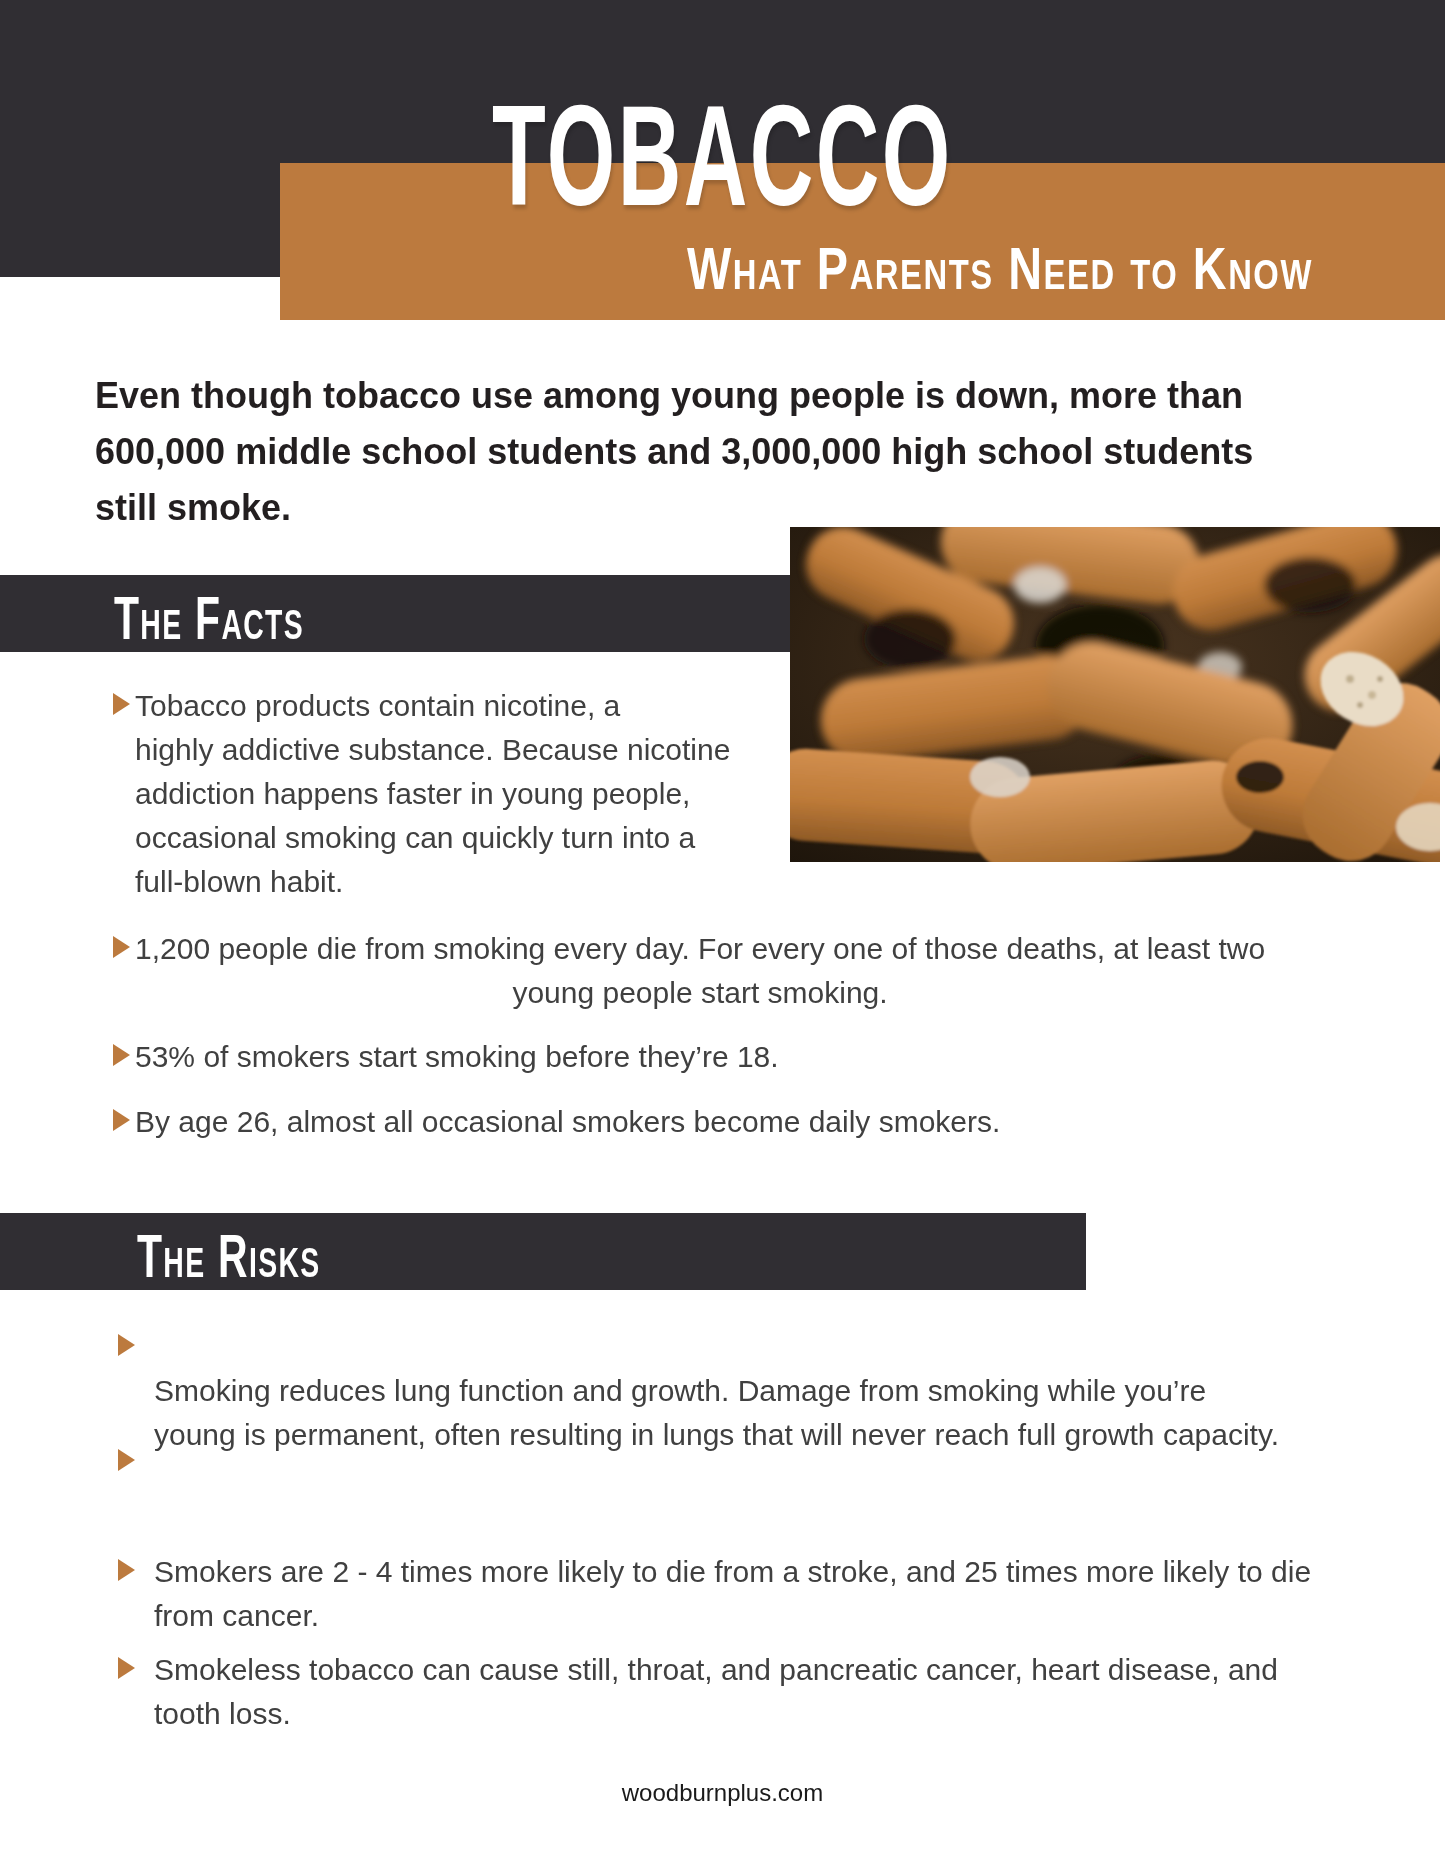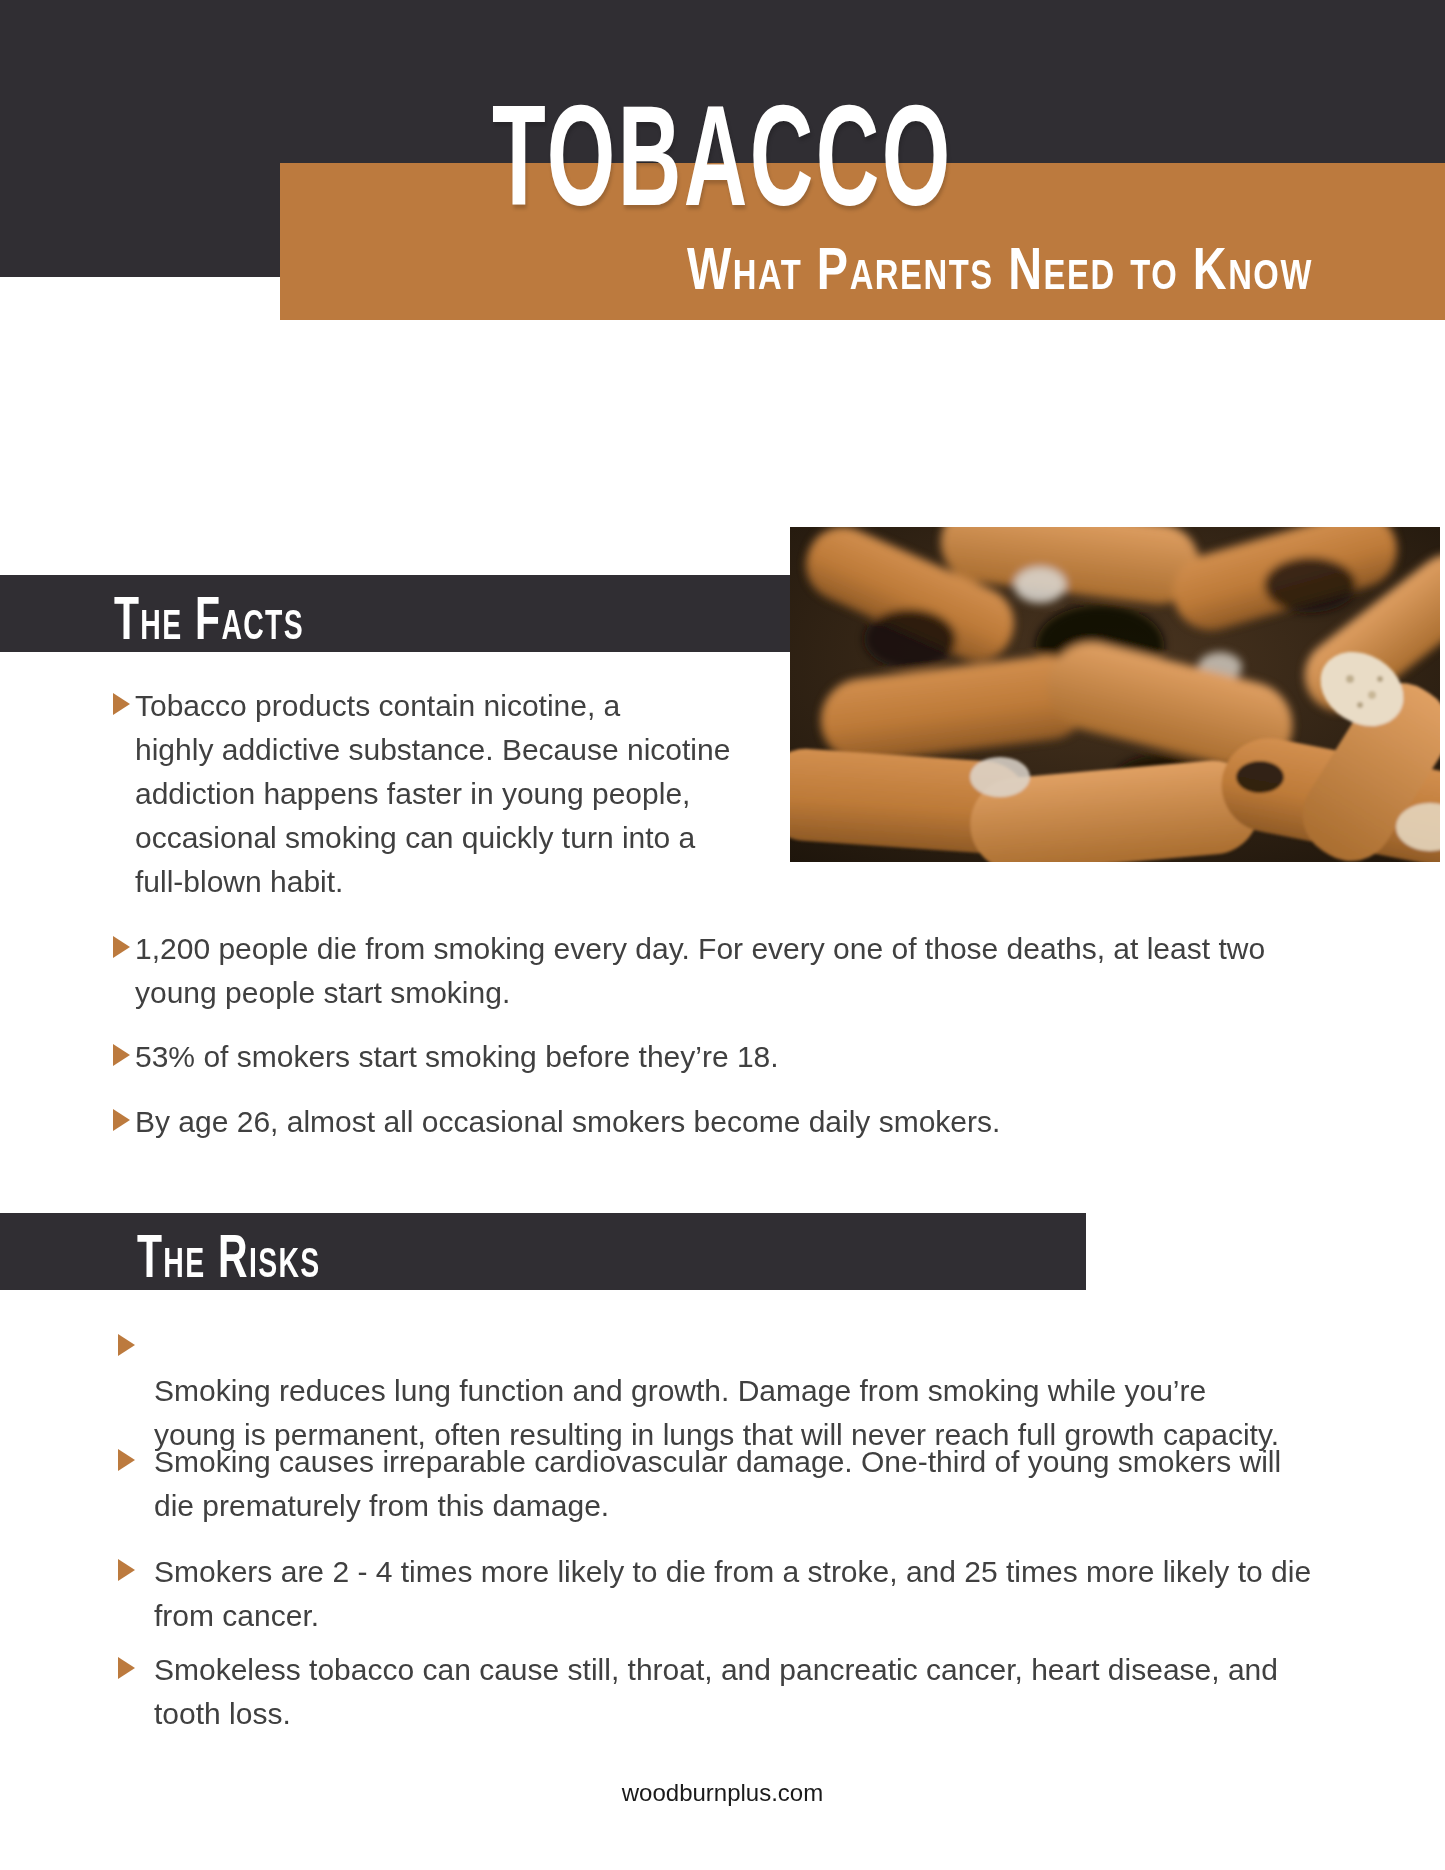--- a/index.html
+++ b/index.html
@@ -55,20 +55,23 @@
 </head>
 <body>
 
 <div class="page">
 
   <div class="abs header-dark"></div>
   <div class="abs orange-band"></div>
   <div class="abs big-title">TOBACCO</div>
   <div class="abs subtitle">What Parents Need to Know</div>
 
+  <div class="abs intro">Even though tobacco use among young people is down, more than
+600,000 middle school students and 3,000,000 high school students
+still smoke.</div>
 
   <div class="abs photo">
     <svg width="650" height="335" viewBox="0 0 650 335" xmlns="http://www.w3.org/2000/svg">
       <defs>
         <filter id="blur1" x="-20%" y="-20%" width="140%" height="140%">
             <feGaussianBlur stdDeviation="4"></feGaussianBlur>
           </filter>
         <filter id="blur2" x="-20%" y="-20%" width="140%" height="140%">
             <feGaussianBlur stdDeviation="1.5"></feGaussianBlur>
           </filter>
@@ -124,39 +127,37 @@
   <div class="abs section-title facts-title">The Facts</div>
 
   <div class="abs tri" style="left:113px;top:693px;"></div>
   <div class="abs bullet-text" style="left:135px;top:684px;">Tobacco products contain nicotine, a
 highly addictive substance. Because nicotine
 addiction happens faster in young people,
 occasional smoking can quickly turn into a
 full-blown habit.</div>
 
   <div class="abs tri" style="left:113px;top:936px;"></div>
-  <div class="abs bullet-text" style="left:135px;top:927px;">1,200 people die from smoking every day. For every one of those deaths, at least two
+  <div class="abs bullet-text" style="left:135px;top:927px;text-align:center;">1,200 people die from smoking every day. For every one of those deaths, at least two
 young people start smoking.</div>
 
   <div class="abs tri" style="left:113px;top:1044px;"></div>
   <div class="abs bullet-text" style="left:135px;top:1035px;">53% of smokers start smoking before they’re 18.</div>
 
   <div class="abs tri" style="left:113px;top:1109px;"></div>
   <div class="abs bullet-text" style="left:135px;top:1100px;">By age 26, almost all occasional smokers become daily smokers.</div>
 
   <div class="abs section-bar risks-bar"></div>
   <div class="abs section-title risks-title">The Risks</div>
 
   <div class="abs tri" style="left:118px;top:1334px;"></div>
   <div class="abs bullet-text" style="left:154px;top:1325px;margin-top:44px;">Smoking reduces lung function and growth. Damage from smoking while you’re
 young is permanent, often resulting in lungs that will never reach full growth capacity.</div>
 
   <div class="abs tri" style="left:118px;top:1449px;"></div>
-  <div class="abs bullet-text" style="left:154px;top:1440px;">Smoking causes irreparable cardiovascular damage. One-third of young smokers will
-die prematurely from this damage.</div>
 
   <div class="abs tri" style="left:118px;top:1559px;"></div>
   <div class="abs bullet-text" style="left:154px;top:1550px;">Smokers are 2 - 4 times more likely to die from a stroke, and 25 times more likely to die
 from cancer.</div>
 
   <div class="abs tri" style="left:118px;top:1657px;"></div>
   <div class="abs bullet-text" style="left:154px;top:1648px;">Smokeless tobacco can cause still, throat, and pancreatic cancer, heart disease, and
 tooth loss.</div>
 
   <div class="abs footer">woodburnplus.com</div>

